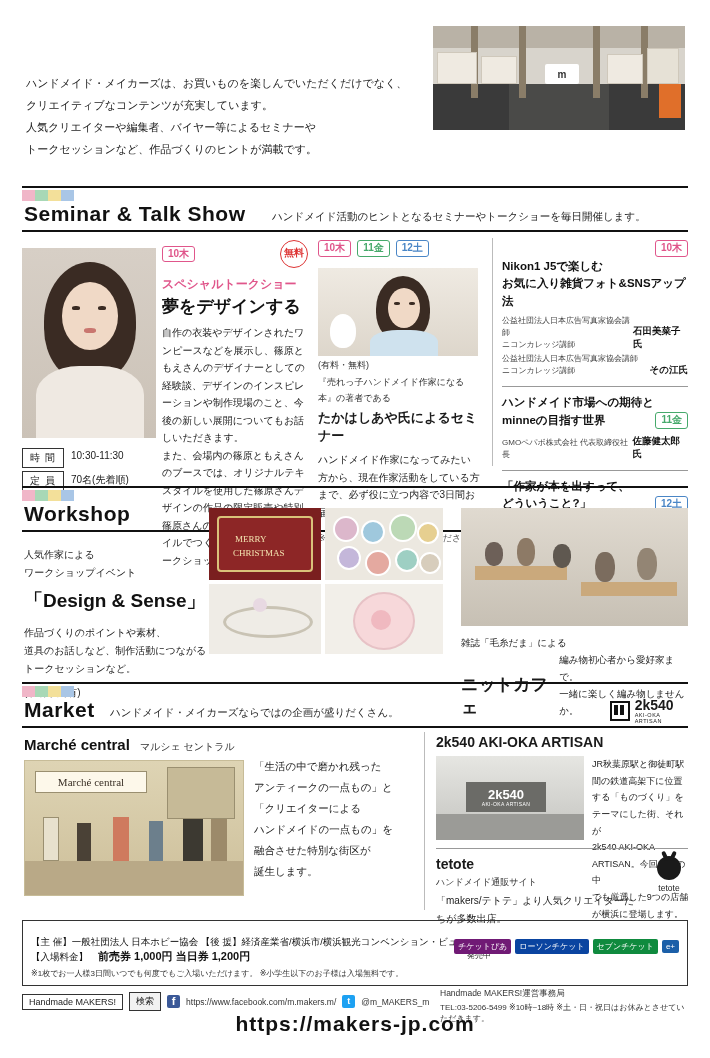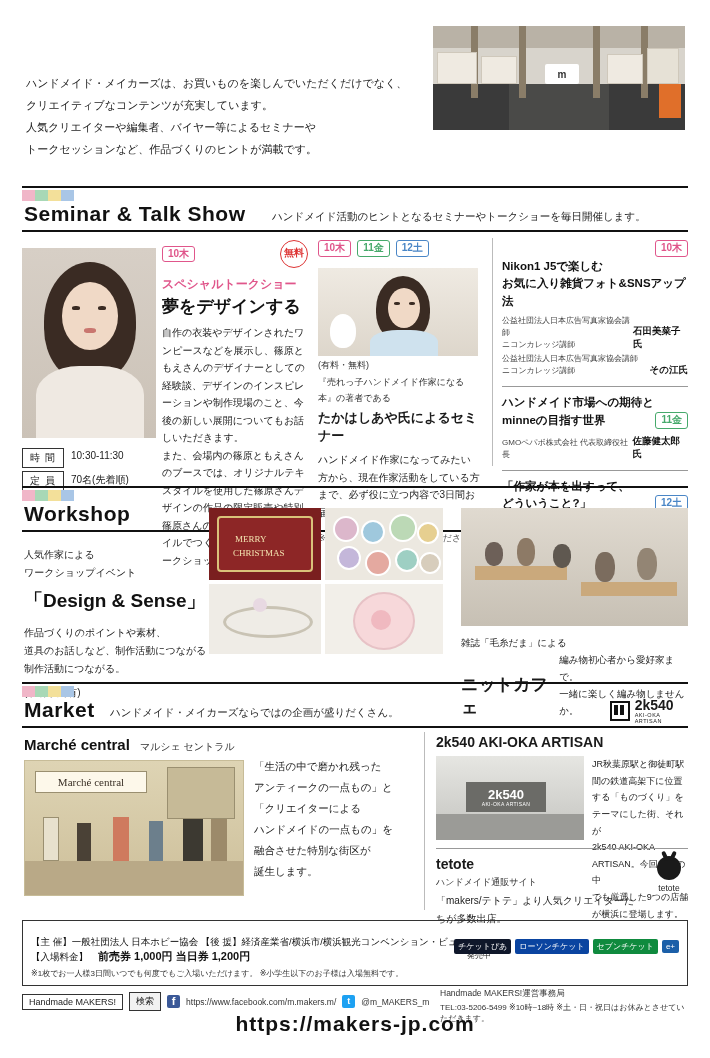--- a/index.html
+++ b/index.html
@@ -263,21 +263,21 @@
       <div style="display:flex;justify-content:space-between;align-items:flex-end;margin-top:5px;">
         <div class="r-meta">GMOペパボ株式会社 代表取締役社長</div>
         <div class="r-name">佐藤健太郎氏</div>
       </div>
     </div>
 
     <div style="height:1px;background:#999;margin:9px 0 7px;"></div>
 
     <div>
       <div class="r-title">「作家が本を出すって、</div>
-      <div style="display:flex;justify-content:space-between;">
+      <div style="display:flex;justify-content:space-between;align-items:center;">
         <div class="r-title">どういうこと?」</div>
         <span class="tag tag-blue">12土</span>
       </div>
       <div class="r-title">つゆつきさんと担当編集者に聞く</div>
       <div style="display:flex;justify-content:space-between;align-items:flex-end;margin-top:4px;">
         <div class="r-meta">つまみ細工作家</div>
         <div class="r-name">土田由紀子氏</div>
       </div>
     </div>
 
@@ -296,21 +296,21 @@
     <div class="sec-title" style="left:24px;top:16px;">Workshop</div>
     <div class="sec-rule" style="top:44px;"></div>
   </div>
 
   <div class="abs" style="left:24px;top:546px;width:185px;">
     <div class="ws-caption">人気作家による</div>
     <div class="ws-caption">ワークショップイベント</div>
     <div class="ws-big" style="margin-top:6px;">「Design &amp; Sense」</div>
     <div class="ws-caption" style="margin-top:10px;">作品づくりのポイントや素材、</div>
     <div class="ws-caption">道具のお話しなど、制作活動につながる</div>
-    <div class="ws-caption">制作活動につながる。</div>
+    <div class="ws-caption">トークセッションなど。</div>
     <div class="ws-caption" style="margin-top:6px;">(事前予約有)</div>
   </div>
 
   <div class="ws-img" style="left:209px;top:508px;width:112px;height:72px;background:#7a1f1f;">
     <div style="position:absolute;inset:8px;border:2px solid #d9c37a;border-radius:4px;background:#8d2626;"></div>
     <div style="position:absolute;left:26px;top:26px;color:#f3e3b0;font-size:9px;font-family:'Liberation Serif',serif;">MERRY</div>
     <div style="position:absolute;left:24px;top:40px;color:#f3e3b0;font-size:9px;font-family:'Liberation Serif',serif;">CHRISTMAS</div>
   </div>
 
   <div class="ws-img" style="left:325px;top:508px;width:118px;height:72px;background:#ece8e0;">
@@ -453,21 +453,21 @@
       <span class="f-line">【入場料金】</span>
       <span class="f-line" style="font-size:11px;font-weight:bold;">前売券 1,000円 当日券 1,200円</span>
     </div>
     <div class="f-small" style="position:absolute;left:8px;top:47px;">※1枚でお一人様3日間いつでも何度でもご入場いただけます。 ※小学生以下のお子様は入場無料です。</div>
 
     <div style="position:absolute;right:196px;top:20px;text-align:center;font-size:8px;line-height:1.3;">
       <div>前売券</div>
       <div>発売中</div>
     </div>
     <div style="position:absolute;right:8px;top:18px;display:flex;gap:4px;align-items:center;">
-      <span class="ticket" style="background:#0f172a;">チケットぴあ</span>
+      <span class="ticket" style="background:#701a75;">チケットぴあ</span>
       <span class="ticket" style="background:#0a44a0;">ローソンチケット</span>
       <span class="ticket" style="background:#0f8a3e;">セブンチケット</span>
       <span class="ticket" style="background:#1b5fa8;">e+</span>
     </div>
   </div>
 
   <div class="abs" style="left:22px;top:992px;display:flex;align-items:center;gap:6px;">
     <span class="btn-out">Handmade MAKERS!</span>
     <span class="btn-out" style="background:#f2f2f2;">検索</span>
     <span class="fb">f</span>

